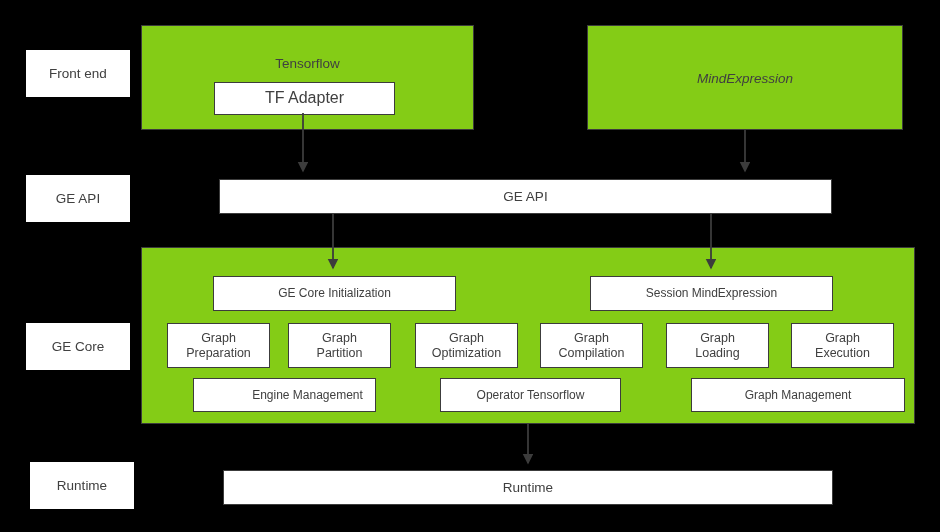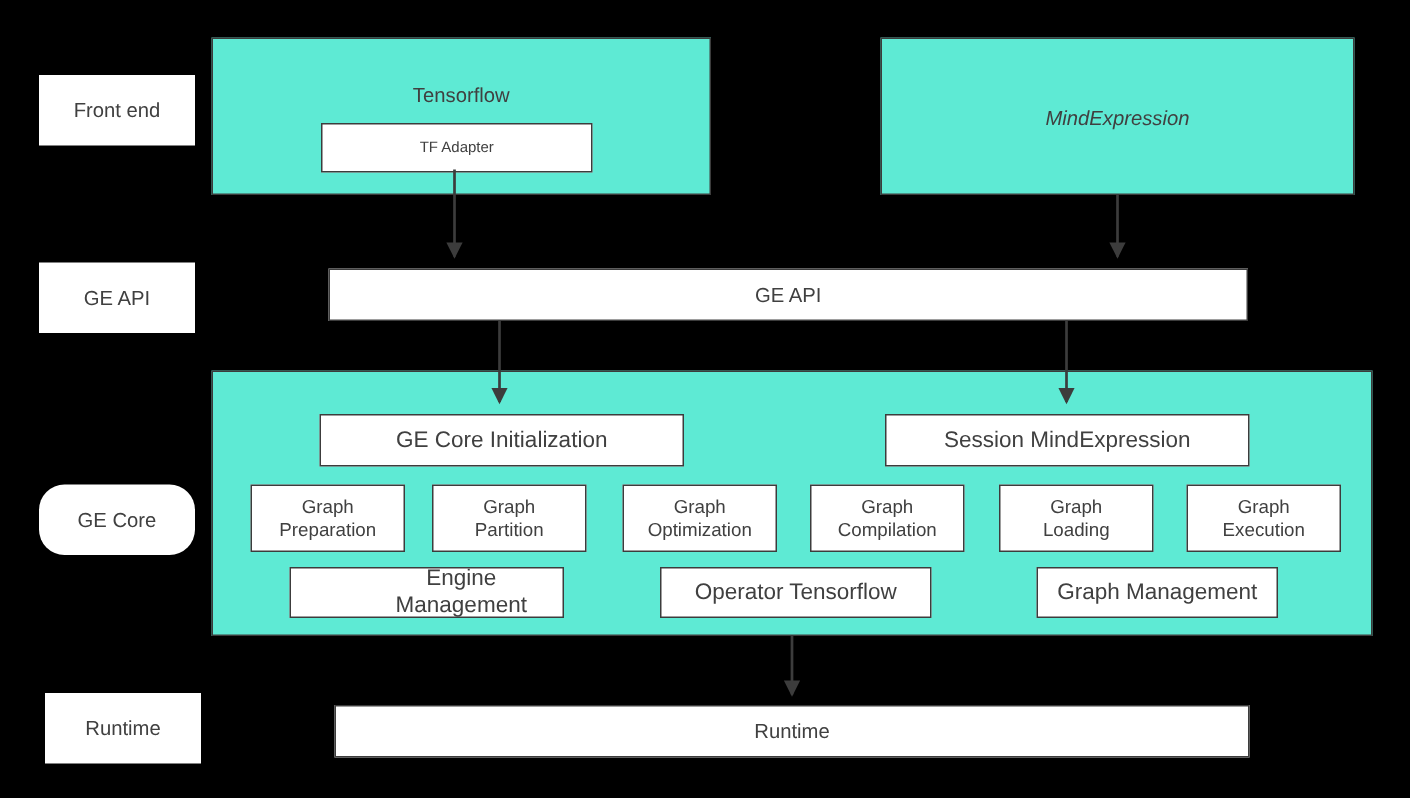--- a/index.html
+++ b/index.html
@@ -32,38 +32,38 @@
   .stage-label {
     border: none;
     font-size: 13.5px;
   }
   
   .framed {
     border: 1.6px solid #3c3c3c;
   }
   .container-box {
     border: 1.8px solid #3c3c3c;
-    background: #5eead4;
+    background: #84cc16;
     display: block;
     position: absolute;
     box-sizing: border-box;
   }
   .container-title {
     position: absolute;
     left: 0;
     right: 0;
     text-align: center;
     color: #404040;
     font-size: 13.5px;
   }
   .leaf {
     font-size: 12.5px;
   }
   .wide-leaf {
-    font-size: 15px;
+    font-size: 12px;
   }
   .bar-leaf {
     font-size: 13.5px;
   }
   svg.arrows {
     position: absolute;
     left: 0;
     top: 0;
     width: 940px;
     height: 532px;
@@ -76,31 +76,31 @@
 <div id="canvas">
 
   <div class="box stage-label" style="left:26px; top:50px; width:104px; height:47px;">
     <span>Front end</span>
   </div>
 
   <div class="box stage-label" style="left:26px; top:175px; width:104px; height:47px;">
     <span>GE API</span>
   </div>
 
-  <div class="box stage-label" style="left:26px; top:323px; width:104px; height:47px;border-radius:17px;">
+  <div class="box stage-label" style="left:26px; top:323px; width:104px; height:47px;">
     <span>GE Core</span>
   </div>
 
   <div class="box stage-label" style="left:30px; top:462px; width:104px; height:47px;">
     <span>Runtime</span>
   </div>
 
   <div class="container-box" style="left:141px; top:25px; width:333px; height:105px;">
     <div class="container-title" style="top:30px;">Tensorflow</div>
-    <div class="box framed leaf" style="left:72px; top:56px; width:181px; height:33px; font-size:10px;">
+    <div class="box framed leaf" style="left:72px; top:56px; width:181px; height:33px; font-size:16px;">
       <span>TF Adapter</span>
     </div>
   </div>
 
   <div class="container-box" style="left:587px; top:25px; width:316px; height:105px;font-style:italic;">
     <div class="container-title" style="top:45px;">MindExpression</div>
   </div>
 
   <div class="box framed bar-leaf" style="left:219px; top:179px; width:613px; height:35px;">
     <span>GE API</span>
@@ -139,21 +139,21 @@
       <span>Graph
 Execution</span>
     </div>
 
     <div class="box framed wide-leaf" style="left:51px; top:130px; width:183px; height:34px;padding-left:46px;">
       <span>Engine Management</span>
     </div>
     <div class="box framed wide-leaf" style="left:298px; top:130px; width:181px; height:34px;">
       <span>Operator Tensorflow</span>
     </div>
-    <div class="box framed wide-leaf" style="left:549px; top:130px; width:161px; height:34px;">
+    <div class="box framed wide-leaf" style="left:549px; top:130px; width:214px; height:34px;">
       <span>Graph Management</span>
     </div>
   </div>
 
   <div class="box framed bar-leaf" style="left:223px; top:470px; width:610px; height:35px;">
     <span>Runtime</span>
   </div>
 
   <svg class="arrows" viewBox="0 0 940 532">
     <defs>

